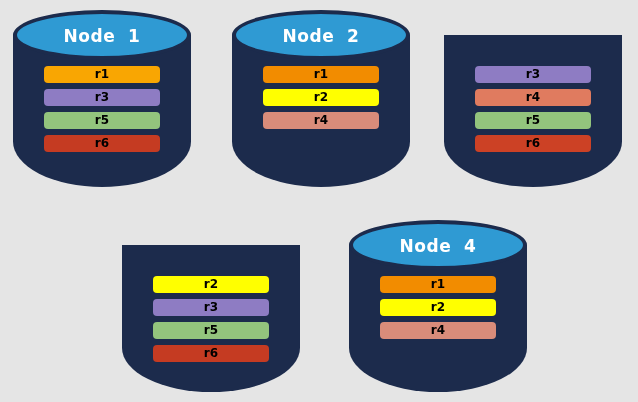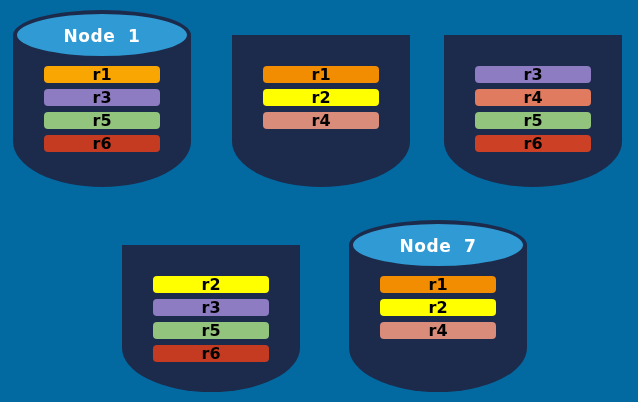--- a/index.html
+++ b/index.html
@@ -37,43 +37,46 @@
   }
   .bars {
     position: absolute; left: 0; right: 0; top: 56px;
     display: flex; flex-direction: column; align-items: center;
     gap: 6px;
   }
   .bar {
     width: 116px; height: 17px;
     border-radius: 4px;
     display: flex; align-items: center; justify-content: center;
-    font-weight: bold; font-size: 16px; line-height: 17px;
+    font-weight: bold; font-size: 12px; line-height: 17px;
   }
 </style>
 </head>
 <body>
 
-<div class="stage" style="background-color: #0369a1;">
+<div class="stage" style="background-color: #e5e5e5;">
 
   <div class="node pos-n1">
     <div class="cyl-body" style="background-color: rgb(28, 43, 76);"></div>
     <div class="cyl-top" style="background-color: rgb(47, 154, 211); border-color: rgb(28, 43, 76);">
       <span class="node-title" style="color: rgb(255, 255, 255);">Node  1</span>
     </div>
     <div class="bars">
       <div class="bar" style="background-color: rgb(249, 166, 2); color: rgb(0, 0, 0);">r1</div>
       <div class="bar" style="background-color: rgb(142, 124, 195); color: rgb(0, 0, 0);">r3</div>
       <div class="bar" style="background-color: rgb(147, 196, 125); color: rgb(0, 0, 0);">r5</div>
       <div class="bar" style="background-color: rgb(197, 59, 34); color: rgb(0, 0, 0);">r6</div>
     </div>
   </div>
 
   <div class="node pos-n2">
     <div class="cyl-body" style="background-color: rgb(28, 43, 76);"></div>
+    <div class="cyl-top" style="background-color: rgb(47, 154, 211); border-color: rgb(28, 43, 76);">
+      <span class="node-title" style="color: rgb(255, 255, 255);">Node  2</span>
+    </div>
     <div class="bars">
       <div class="bar" style="background-color: rgb(242, 140, 0); color: rgb(0, 0, 0);">r1</div>
       <div class="bar" style="background-color: rgb(255, 255, 0); color: rgb(0, 0, 0);">r2</div>
       <div class="bar" style="background-color: rgb(217, 140, 122); color: rgb(0, 0, 0);">r4</div>
     </div>
   </div>
 
   <div class="node pos-n3">
     <div class="cyl-body" style="background-color: rgb(28, 43, 76);"></div>
     <div class="bars">
@@ -90,21 +93,21 @@
       <div class="bar" style="background-color: rgb(255, 255, 0); color: rgb(0, 0, 0);">r2</div>
       <div class="bar" style="background-color: rgb(142, 124, 195); color: rgb(0, 0, 0);">r3</div>
       <div class="bar" style="background-color: rgb(147, 196, 125); color: rgb(0, 0, 0);">r5</div>
       <div class="bar" style="background-color: rgb(197, 59, 34); color: rgb(0, 0, 0);">r6</div>
     </div>
   </div>
 
   <div class="node pos-n5">
     <div class="cyl-body" style="background-color: rgb(28, 43, 76);"></div>
     <div class="cyl-top" style="background-color: rgb(47, 154, 211); border-color: rgb(28, 43, 76);">
-      <span class="node-title" style="color: rgb(255, 255, 255);">Node  7</span>
+      <span class="node-title" style="color: rgb(255, 255, 255);">Node  4</span>
     </div>
     <div class="bars">
       <div class="bar" style="background-color: rgb(242, 140, 0); color: rgb(0, 0, 0);">r1</div>
       <div class="bar" style="background-color: rgb(255, 255, 0); color: rgb(0, 0, 0);">r2</div>
       <div class="bar" style="background-color: rgb(217, 140, 122); color: rgb(0, 0, 0);">r4</div>
     </div>
   </div>
 
 </div>
 

